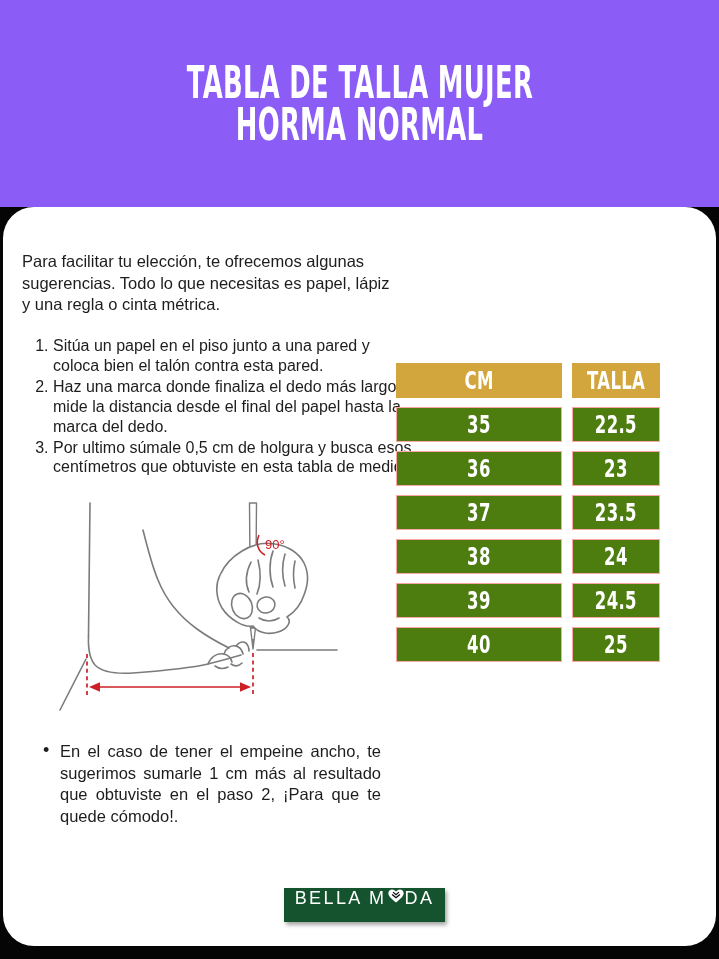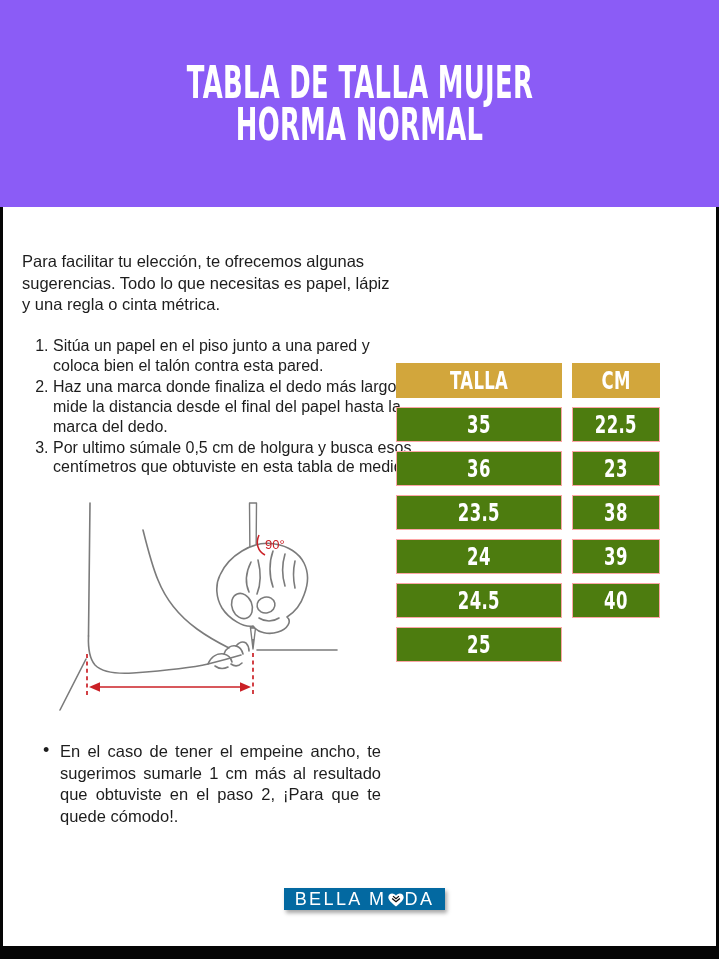--- a/index.html
+++ b/index.html
@@ -6,21 +6,21 @@
   .page{position:relative;width:719px;height:959px;background:#050505;overflow:hidden;
         font-family:"Liberation Sans",sans-serif;}
   
   .hdr{position:absolute;left:0;top:0;width:719px;height:207px;background:#8b5cf6;}
   .hdr h1{margin:0;position:absolute;top:62px;left:0;width:100%;text-align:center;
           color:#fff;font-weight:700;font-size:41px;line-height:42px;
           font-family:"DejaVu Sans","Liberation Sans",sans-serif;}
   .hdr h1 .tl{display:inline-block;transform:scale(0.63,1.08);transform-origin:50% 50%;
               white-space:nowrap;letter-spacing:0.5px;}
   
-  .sheet{position:absolute;left:3px;top:207px;width:713px;height:739px;background:#fff;}
+  .sheet{position:absolute;left:3px;top:207px;width:713px;height:739px;background:#fff;border-radius:31px;}
   .intro{position:absolute;left:19px;top:44px;width:378px;margin:0;
          font-size:16.5px;line-height:21.5px;color:#1d1d1d;}
   ol.steps{position:absolute;left:19px;top:120px;width:364px;margin:9px;padding:0 0 0 22px;
            font-size:16px;line-height:19.9px;color:#1d1d1d;list-style:decimal outside;}
   ol.steps li{margin:0 0 1px 0;}
   
   .sizes{position:absolute;left:393px;top:156px;display:grid;
          grid-template-columns:166px 88px;column-gap:10px;row-gap:9px;}
   .cell{height:35px;display:flex;align-items:center;justify-content:center;
         box-sizing:border-box;color:#fff;
@@ -31,22 +31,22 @@
   .cell.blk{background:#4d7c0f;border:1px solid #fca5a5;}
   
   .illus{position:absolute;left:42px;top:281px;width:320px;height:225px;}
   .illus svg{display:block;width:320px;height:225px;}
   
   ul.note{position:absolute;left:30px;top:526px;width:340px;margin:8px;padding:0;list-style:none;}
   ul.note li{position:relative;padding-left:19px;font-size:16.5px;line-height:21.5px;
              color:#1d1d1d;text-align:justify;}
   ul.note li::before{content:"\2022";position:absolute;left:2px;top:-1px;font-size:18px;}
   
-  .logo{position:absolute;left:281px;top:681px;width:161px;height:22px;background:#0369a1;
-        display:flex;align-items:center;justify-content:center;
+  .logo{position:absolute;left:281px;top:681px;width:161px;height:34px;background:#14532d;
+        display:flex;justify-content:center;
         box-shadow:2px 3px 4px rgba(0,0,0,0.35);}
   .logo .lt{color:#fff;font-size:18px;letter-spacing:2.4px;font-weight:400;
             font-family:"Liberation Sans",sans-serif;white-space:pre;}
   .logo svg{margin:1px 1px 0 1px;}
 </style>
 </head>
 <body>
 
 <div class="page">
 
@@ -60,40 +60,43 @@
     <p class="intro">Para facilitar tu elección, te ofrecemos algunas sugerencias. Todo lo que necesitas es papel, lápiz y una regla o cinta métrica.</p>
 
     <ol class="steps">
       <li>Sitúa un papel en el piso junto a una pared y coloca bien el talón contra esta pared.</li>
       <li>Haz una marca donde finaliza el dedo más largo y mide la distancia desde el final del papel hasta la marca del dedo.</li>
       <li>Por ultimo súmale 0,5 cm de holgura y busca esos centímetros que obtuviste en esta tabla de medida.</li>
     </ol>
 
     <div class="sizes">
       <div class="cell gold">
-          <span class="cond">TALLA</span>
+          <span class="cond">CM</span>
         </div>
       <div class="cell gold">
-          <span class="cond">CM</span>
+          <span class="cond">TALLA</span>
         </div>
 
       <div class="cell blk">
           <span class="cond">35</span>
         </div>
       <div class="cell blk">
           <span class="cond">22.5</span>
         </div>
 
       <div class="cell blk">
           <span class="cond">36</span>
         </div>
       <div class="cell blk">
           <span class="cond">23</span>
         </div>
 
+      <div class="cell blk">
+          <span class="cond">37</span>
+        </div>
       <div class="cell blk">
           <span class="cond">23.5</span>
         </div>
 
       <div class="cell blk">
           <span class="cond">38</span>
         </div>
       <div class="cell blk">
           <span class="cond">24</span>
         </div>

